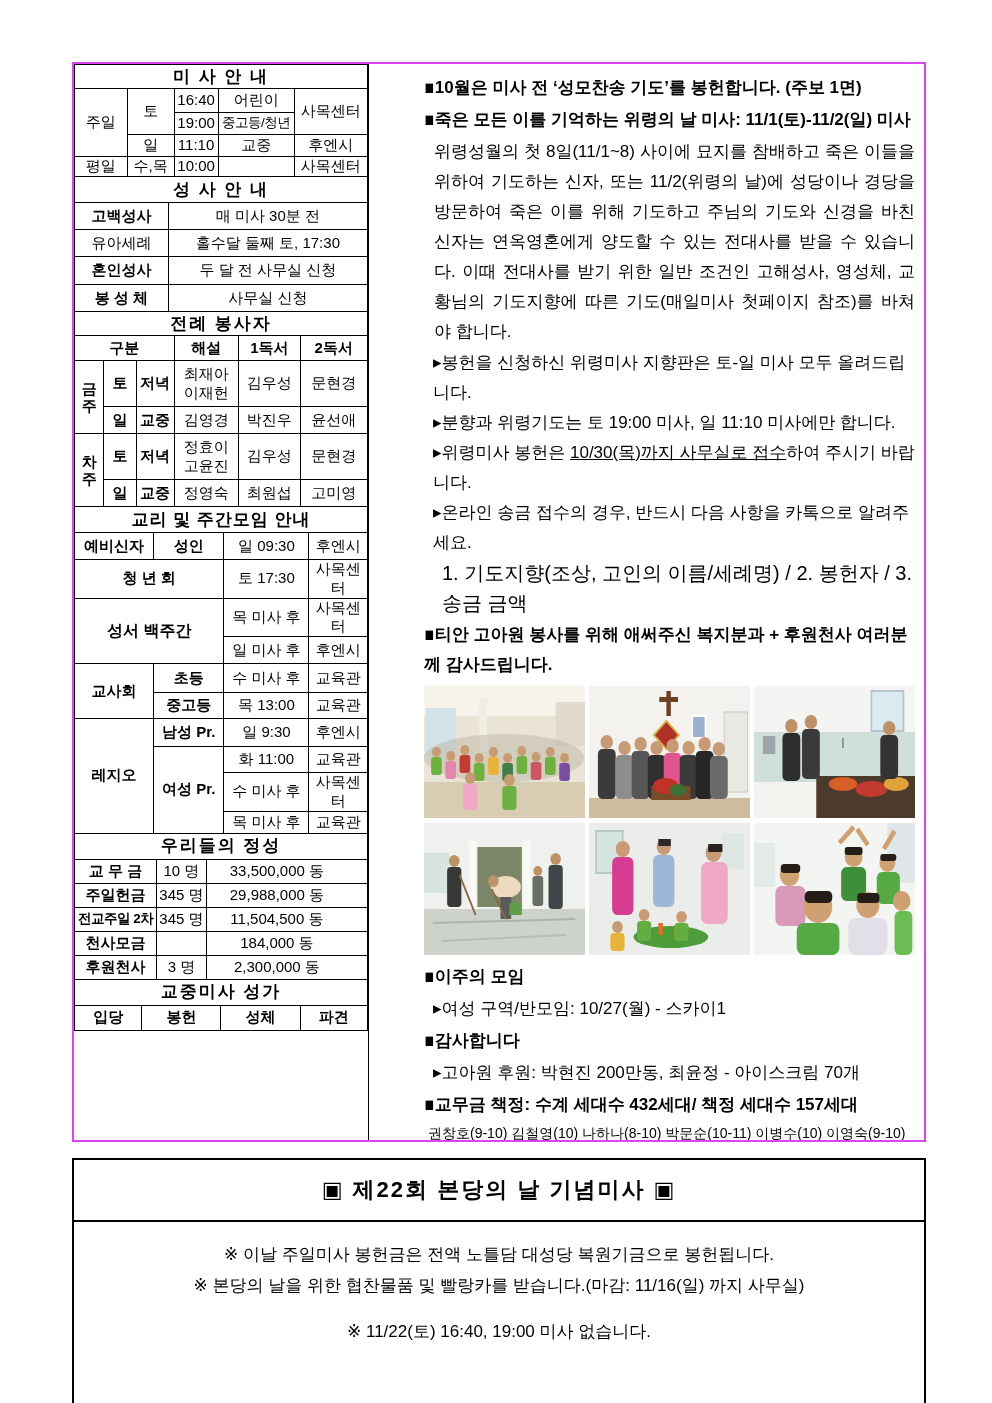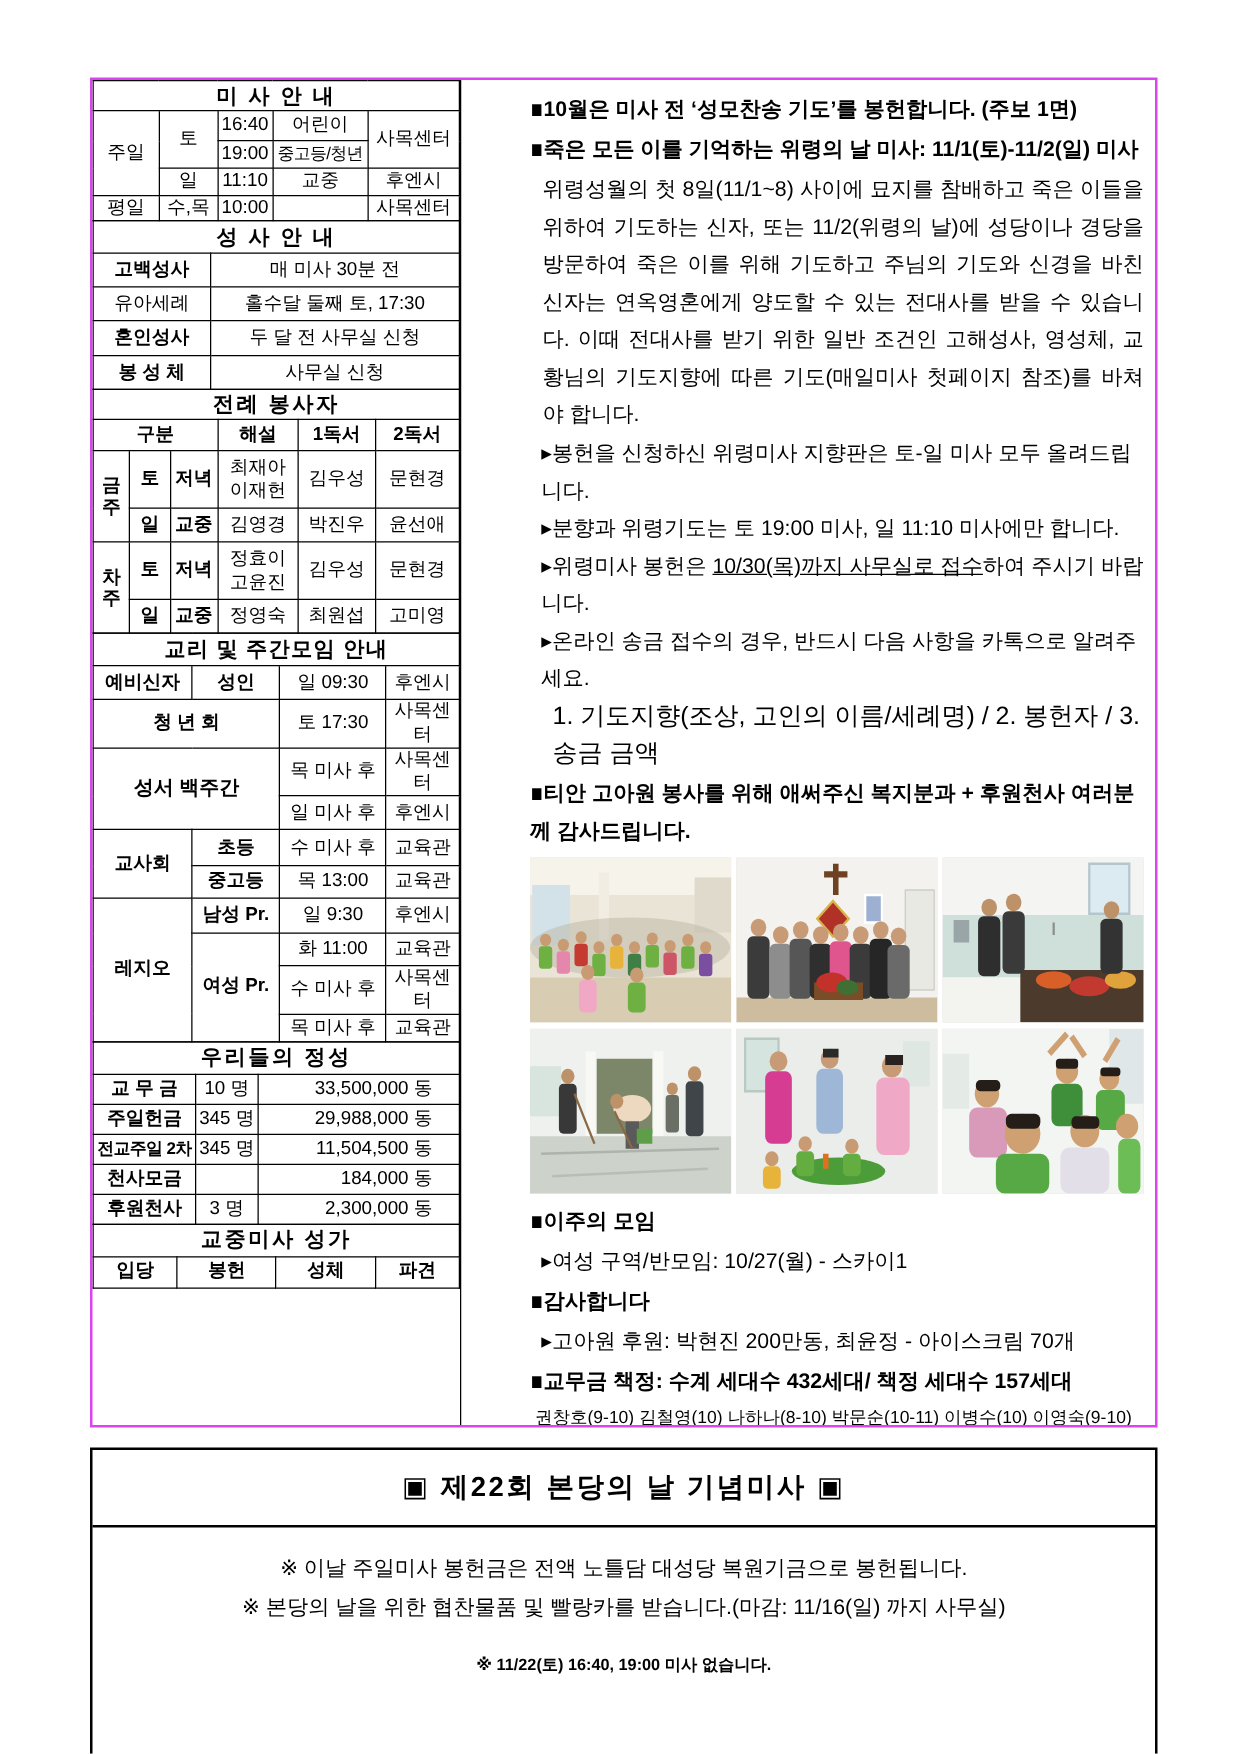--- a/index.html
+++ b/index.html
@@ -12,21 +12,21 @@
   .top-section { display:flex; border:2px solid #d946ef; height:1080px;gap:48px; }
   .left-col { flex:0 0 295px; width:295px; border-right:1px solid #000; overflow:hidden; }
   .right-col { flex:1 1 auto; padding:7px 9px 0 7px; overflow:hidden; }
 
   table { width:100%; border-collapse:collapse; table-layout:fixed; margin-top:-1px; }
   table:first-child { margin-top:0; }
   td { border:1px solid #000; text-align:center; vertical-align:middle; font-size:15px; padding:0 1px; overflow:hidden; line-height:1.25; }
   .t-title td { font-weight:bold; font-size:17px; letter-spacing:2px; }
   .vert { white-space:pre-line; line-height:1.15; }
   .pre  { white-space:pre-line; }
-  .amt { text-align:right; padding-right:21px; }
+  .amt { text-align:center; padding-right:21px; }
   .small { font-size:13.5px; letter-spacing:-0.5px; }
   .hdr td { font-weight:bold; }
 
   
   .h   { font-weight:bold; font-size:17px; line-height:30px; margin:2px 0 2px 0; }
   .body{ font-size:17px; line-height:30px; text-align:justify; padding-left:10px; margin-bottom:1px; }
   .bullet { font-size:17px; line-height:30px; padding-left:9px; }
   .bullet-sub { font-size:20px; line-height:30px; padding-left:18px; font-weight:normal; }
   .u { font-weight:normal; text-decoration:underline; }
   .names { font-size:14px; line-height:23px; padding-left:4px; margin-top:1px; }
@@ -35,21 +35,21 @@
   .photo { height:132px; background:#e8e6e0; overflow:hidden; }
   .photo svg { display:block; width:100%; height:100%; }
 
   
   .event-box { border:2px solid #000; margin-top:16px; height:323px; }
   .event-title { height:62px; display:flex; align-items:center; justify-content:center;
                  font-size:22px; font-weight:bold; letter-spacing:2px; border-bottom:2px solid #000; }
   .event-details { height:124px; display:flex; align-items:center; justify-content:center; border-bottom:2px solid #000; }
   .event-details-inner { text-align:left; font-weight:bold; font-size:17.5px; line-height:32px; }
   .event-notes { padding-top:17px; text-align:center; font-size:17px; line-height:31px; }
-  .note-bold { font-weight:bold; font-size:13px; margin-top:15px; }
+  .note-bold { font-weight:normal; font-size:17px; margin-top:15px; }
 </style>
 </head>
 <body>
 
 <div class="page">
   <div class="content">
 
     <div class="top-section">
 
       <div class="left-col">

